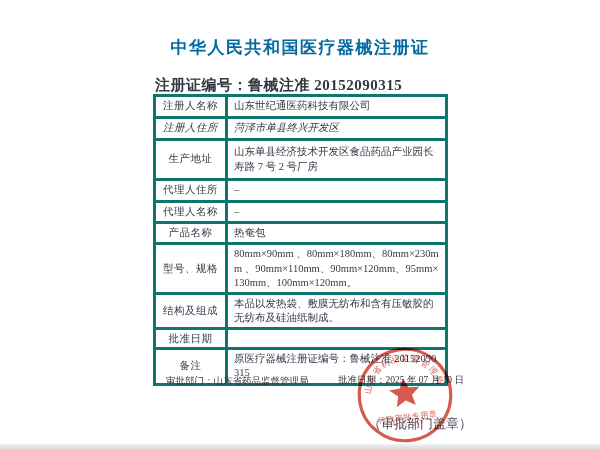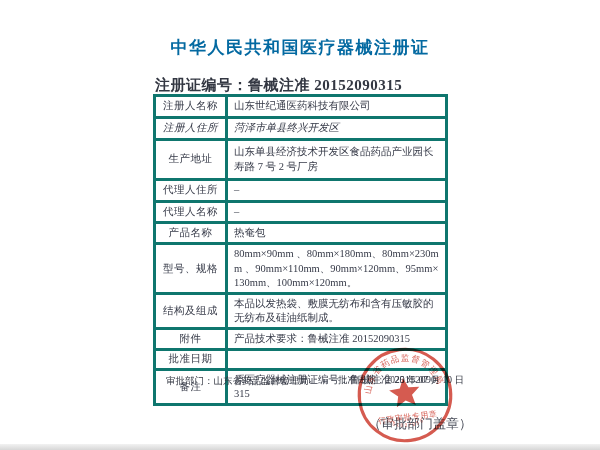--- a/index.html
+++ b/index.html
@@ -136,24 +136,20 @@
     </tr>
     <tr>
       <td class="lbl">型号、规格</td>
       <td class="val">80mm×90mm 、80mm×180mm、80mm×230mm 、90mm×110mm、90mm×120mm、95mm×130mm、100mm×120mm。</td>
     </tr>
     <tr>
       <td class="lbl">结构及组成</td>
       <td class="val">本品以发热袋、敷膜无纺布和含有压敏胶的无纺布及硅油纸制成。</td>
     </tr>
     <tr>
-      <td class="lbl">附件</td>
-      <td class="val">产品技术要求：鲁械注准 20152090315</td>
-    </tr>
-    <tr>
       <td class="lbl">批准日期</td>
       <td class="val"></td>
     </tr>
     <tr>
       <td class="lbl">备注</td>
       <td class="val">原医疗器械注册证编号：鲁械注准 20152090315</td>
     </tr>
   </tbody>
 </table>
 

